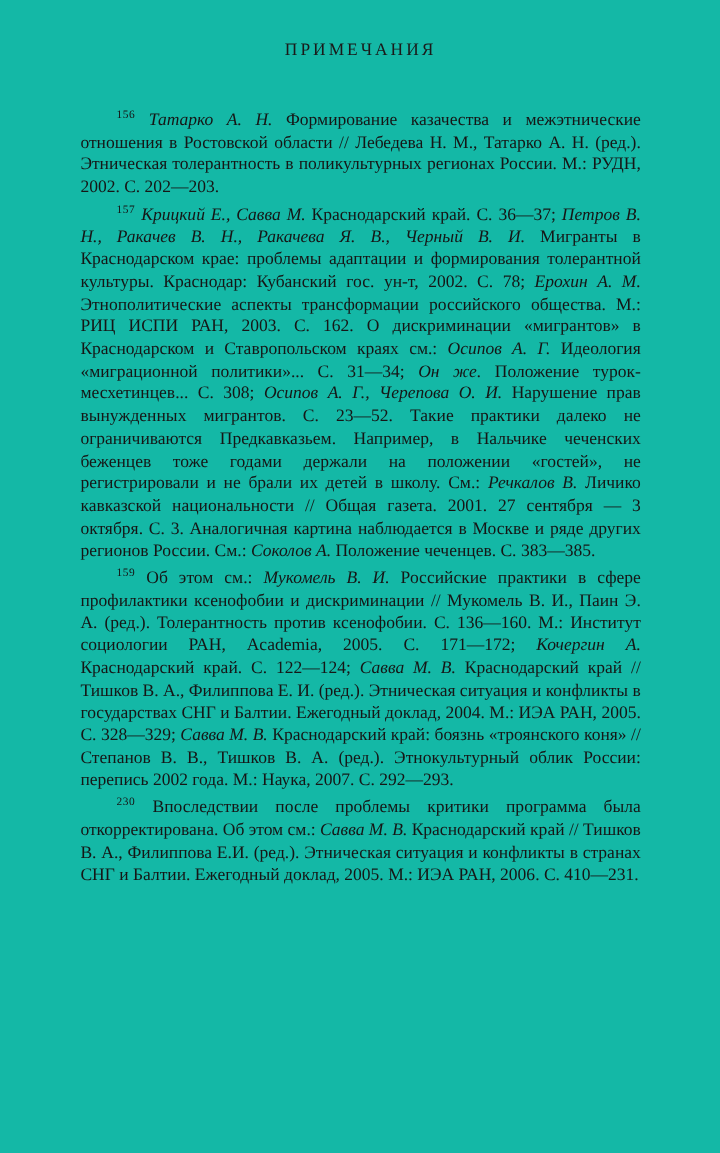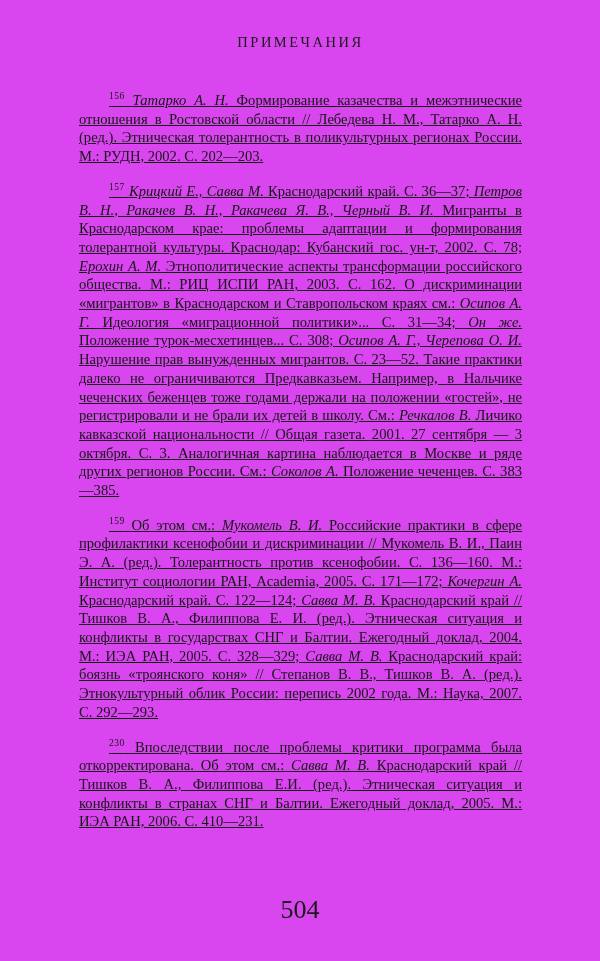--- a/index.html
+++ b/index.html
@@ -5,44 +5,43 @@
   html, body {
     margin: 0;
     padding: 0;
     background: #e9e9e7;
   }
   .book-page {
     position: relative;
     width: 600px;
     height: 961px;
     margin: 0 auto;
-    background: #d946ef;
+    background: #14b8a6;
     box-sizing: border-box;
     padding: 34px 62px 0 63px;
     font-family: "Liberation Serif", "DejaVu Serif", serif;
     color: #161616;
     overflow: hidden;
   }
   .running-header {
     text-align: center;
     font-size: 14.5px;
     letter-spacing: 2.5px;
     margin-bottom: 40px;
     color: #1a1a1a;
   }
   .notes {
     font-size: 14.6px;
     line-height: 18.7px;
     text-align: justify;
     hyphens: auto;
   }
   .note {
-    margin: 16px;
+    margin: 4px;
     text-indent: 30px;
-    text-decoration: underline;
   }
   .note em {
     font-style: italic;
   }
   sup.note-num {
     font-size: 9.5px;
     line-height: 0;
     vertical-align: super;
     letter-spacing: 0.5px;
   }
@@ -62,14 +61,13 @@
 <div class="book-page">
   <div class="running-header">ПРИМЕЧАНИЯ</div>
 
   <div class="notes">
       <p class="note"><sup class="note-num">156</sup> <em>Татарко А. Н.</em><span> Формирование казачества и межэтнические отношения в Ростовской области // Лебедева Н. М., Татарко А. Н. (ред.). Этническая толерантность в поликультурных регионах России. М.: РУДН, 2002. С. 202—203.</span></p>
       <p class="note"><sup class="note-num">157</sup> <em>Крицкий Е., Савва М.</em><span> Краснодарский край. С. 36—37; </span><em>Петров В. Н., Ракачев В. Н., Ракачева Я. В., Черный В. И.</em><span> Мигранты в Краснодарском крае: проблемы адаптации и формирования толерантной культуры. Краснодар: Кубанский гос. ун-т, 2002. С. 78; </span><em>Ерохин А. М.</em><span> Этнополитические аспекты трансформации российского общества. М.: РИЦ ИСПИ РАН, 2003. С. 162. О дискриминации «мигрантов» в Краснодарском и Ставропольском краях см.: </span><em>Осипов А. Г.</em><span> Идеология «миграционной политики»... С. 31—34; </span><em>Он же.</em><span> Положение турок-месхетинцев... С. 308; </span><em>Осипов А. Г., Черепова О. И.</em><span> Нарушение прав вынужденных мигрантов. С. 23—52. Такие практики далеко не ограничиваются Предкавказьем. Например, в Нальчике чеченских беженцев тоже годами держали на положении «гостей», не регистрировали и не брали их детей в школу. См.: </span><em>Речкалов В.</em><span> Личико кавказской национальности // Общая газета. 2001. 27 сентября — 3 октября. С. 3. Аналогичная картина наблюдается в Москве и ряде других регионов России. См.: </span><em>Соколов А.</em><span> Положение чеченцев. С. 383—385.</span></p>
       <p class="note"><sup class="note-num">159</sup> <span>Об этом см.: </span><em>Мукомель В. И.</em><span> Российские практики в сфере профилактики ксенофобии и дискриминации // Мукомель В. И., Паин Э. А. (ред.). Толерантность против ксенофобии. С. 136—160. М.: Институт социологии РАН, Academia, 2005. С. 171—172; </span><em>Кочергин А.</em><span> Краснодарский край. С. 122—124; </span><em>Савва М. В.</em><span> Краснодарский край // Тишков В. А., Филиппова Е. И. (ред.). Этническая ситуация и конфликты в государствах СНГ и Балтии. Ежегодный доклад, 2004. М.: ИЭА РАН, 2005. С. 328—329; </span><em>Савва М. В.</em><span> Краснодарский край: боязнь «троянского коня» // Степанов В. В., Тишков В. А. (ред.). Этнокультурный облик России: перепись 2002 года. М.: Наука, 2007. С. 292—293.</span></p>
       <p class="note"><sup class="note-num">230</sup> <span>Впоследствии после проблемы критики программа была откорректирована. Об этом см.: </span><em>Савва М. В.</em><span> Краснодарский край // Тишков В. А., Филиппова Е.И. (ред.). Этническая ситуация и конфликты в странах СНГ и Балтии. Ежегодный доклад, 2005. М.: ИЭА РАН, 2006. С. 410—231.</span></p>
     </div>
 
-  <div class="page-number">504</div>
 </div>
 
 </body></html>

